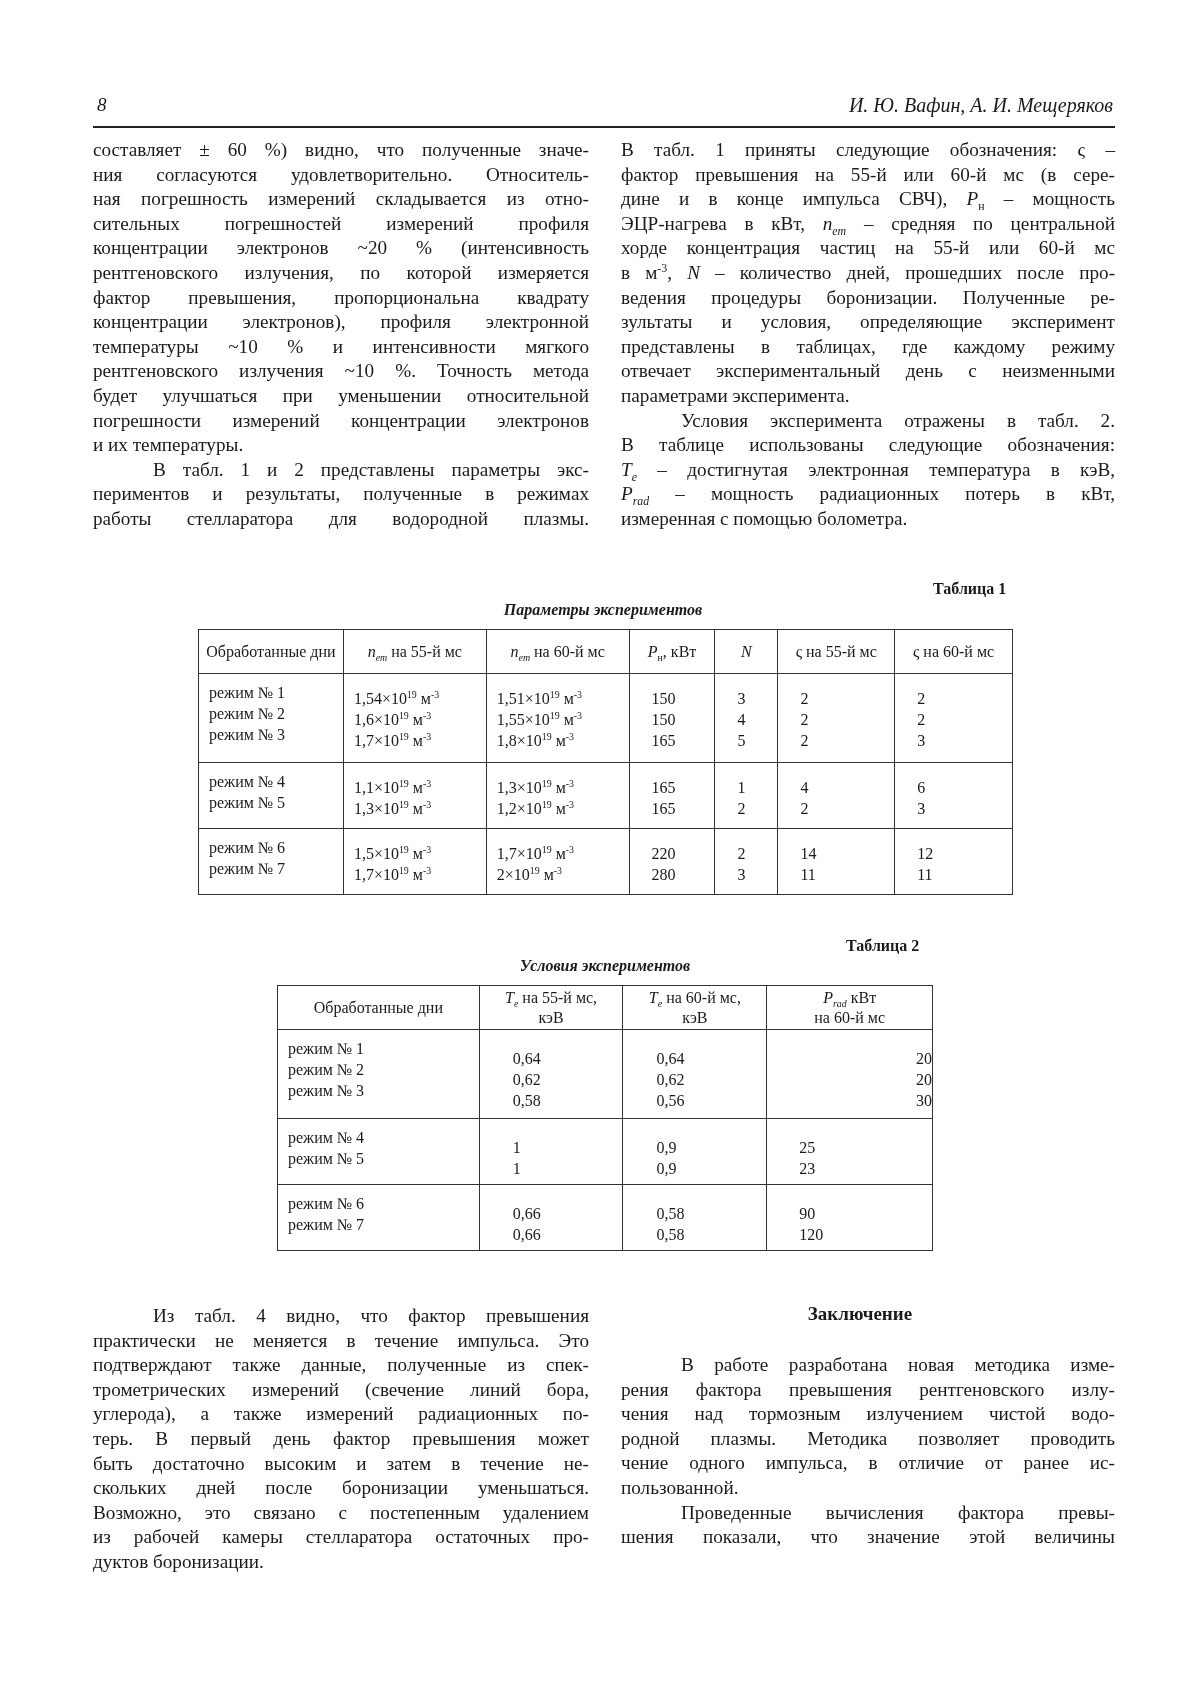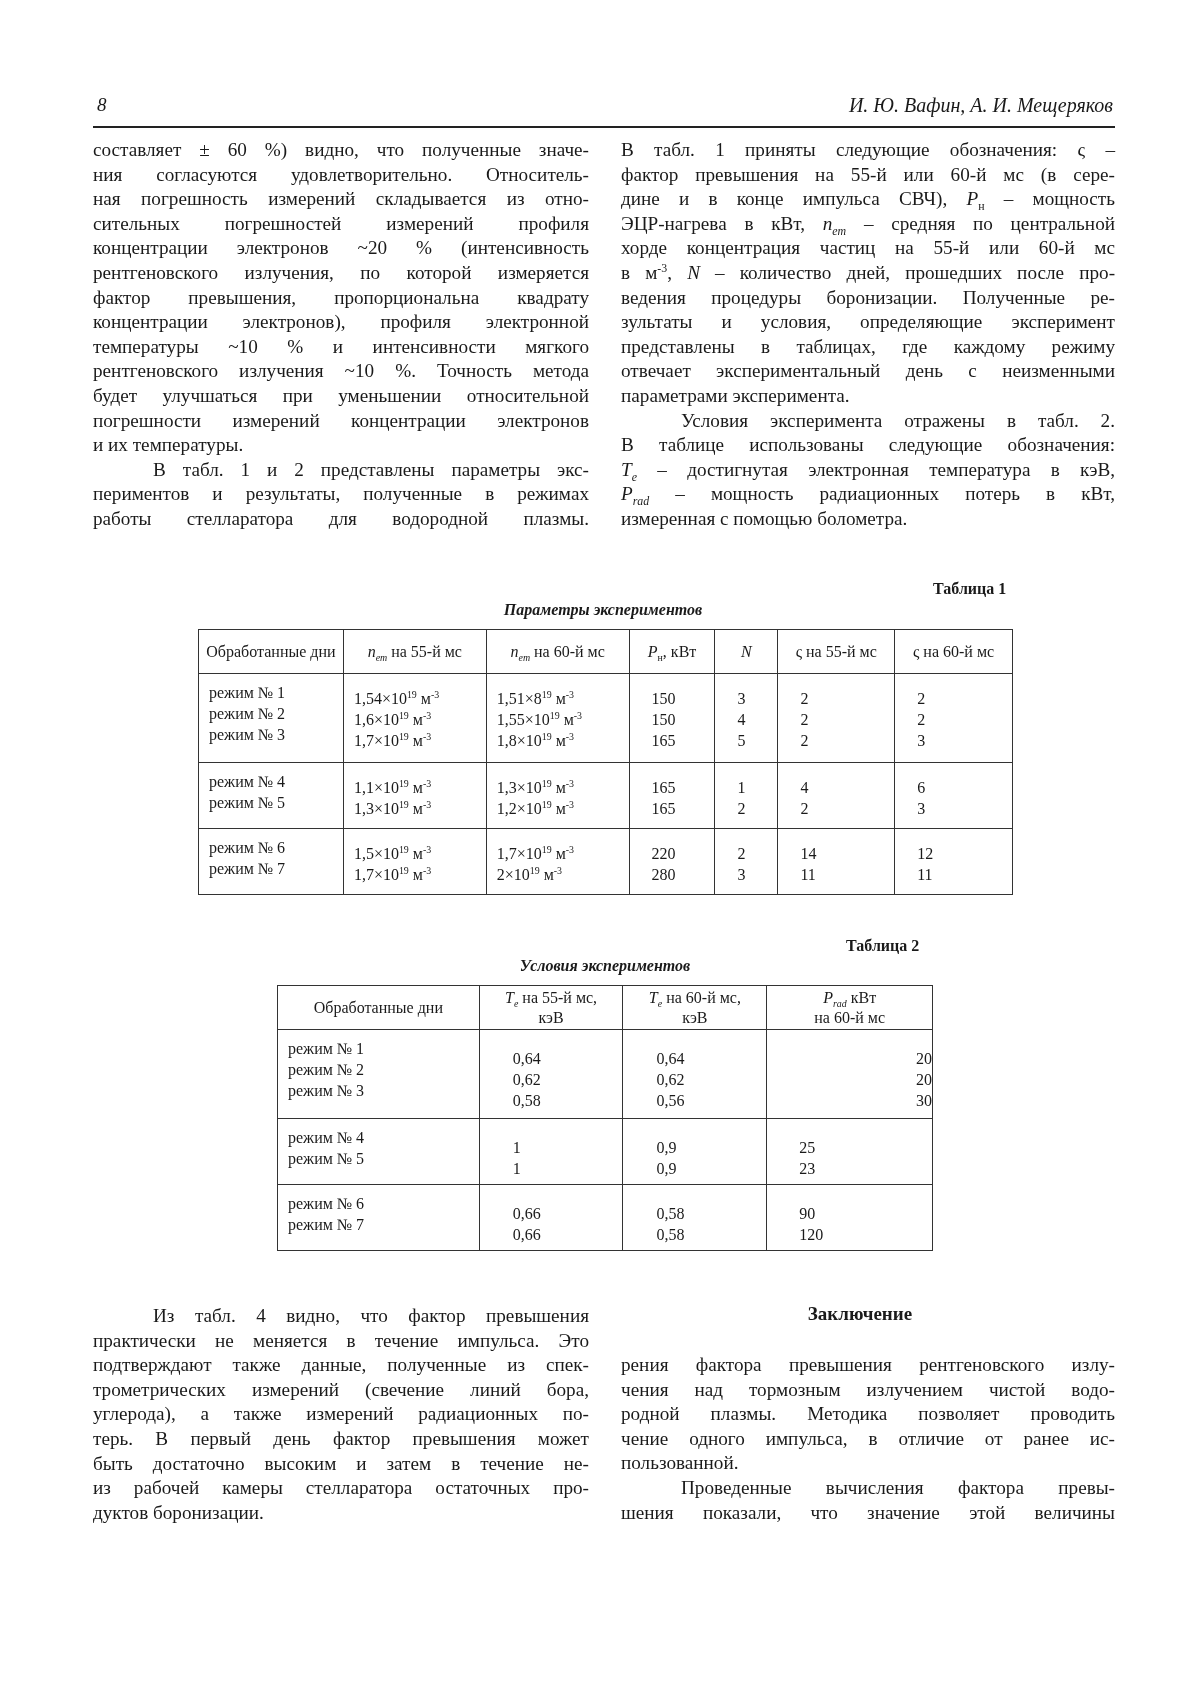--- a/index.html
+++ b/index.html
@@ -116,21 +116,21 @@
         <span class="v">режим № 1</span>
         <span class="v">режим № 2</span>
         <span class="v">режим № 3</span>
       </td>
       <td style="padding:14px 0 0 10px;">
         <span class="v"><span>1,54×10</span><sup>19</sup><span> м</span><sup>-3</sup></span>
         <span class="v"><span>1,6×10</span><sup>19</sup><span> м</span><sup>-3</sup></span>
         <span class="v"><span>1,7×10</span><sup>19</sup><span> м</span><sup>-3</sup></span>
       </td>
       <td style="padding:14px 0 0 10px;">
-        <span class="v"><span>1,51×8</span><sup>19</sup><span> м</span><sup>-3</sup></span>
+        <span class="v"><span>1,51×10</span><sup>19</sup><span> м</span><sup>-3</sup></span>
         <span class="v"><span>1,55×10</span><sup>19</sup><span> м</span><sup>-3</sup></span>
         <span class="v"><span>1,8×10</span><sup>19</sup><span> м</span><sup>-3</sup></span>
       </td>
       <td style="padding:14px 0 0 22px;">
         <span class="v">150</span>
           <span class="v">150</span>
           <span class="v">165</span>
       </td>
       <td style="padding:14px 0 0 22px;">
         <span class="v">3</span>
@@ -304,28 +304,31 @@
 
 <div class="col" style="left:93px; top:1304px; width:496px;">
   <p>
     <span class="line" style="padding-left:60px;">Из табл. 4 видно, что фактор превышения</span>
     <span class="line">практически не меняется в течение импульса. Это</span>
     <span class="line">подтверждают также данные, полученные из спек-</span>
     <span class="line">трометрических измерений (свечение линий бора,</span>
     <span class="line">углерода), а также измерений радиационных по-</span>
     <span class="line">терь. В первый день фактор превышения может</span>
     <span class="line">быть достаточно высоким и затем в течение не-</span>
+    <span class="line">скольких дней после боронизации уменьшаться.</span>
+    <span class="line">Возможно, это связано с постепенным удалением</span>
     <span class="line">из рабочей камеры стелларатора остаточных про-</span>
     <span class="line last">дуктов боронизации.</span>
   </p>
 </div>
 
 <div class="h-concl">Заключение</div>
 <div class="col" style="left:621px; top:1353px; width:494px;">
   <p>
+    <span class="line" style="padding-left:60px;">В работе разработана новая методика изме-</span>
     <span class="line">рения фактора превышения рентгеновского излу-</span>
     <span class="line">чения над тормозным излучением чистой водо-</span>
     <span class="line">родной плазмы. Методика позволяет проводить</span>
     <span class="line">чение одного импульса, в отличие от ранее ис-</span>
     <span class="line last">пользованной.</span>
   </p>
   <p>
     <span class="line" style="padding-left:60px;">Проведенные вычисления фактора превы-</span>
     <span class="line">шения показали, что значение этой величины</span>
   </p>

